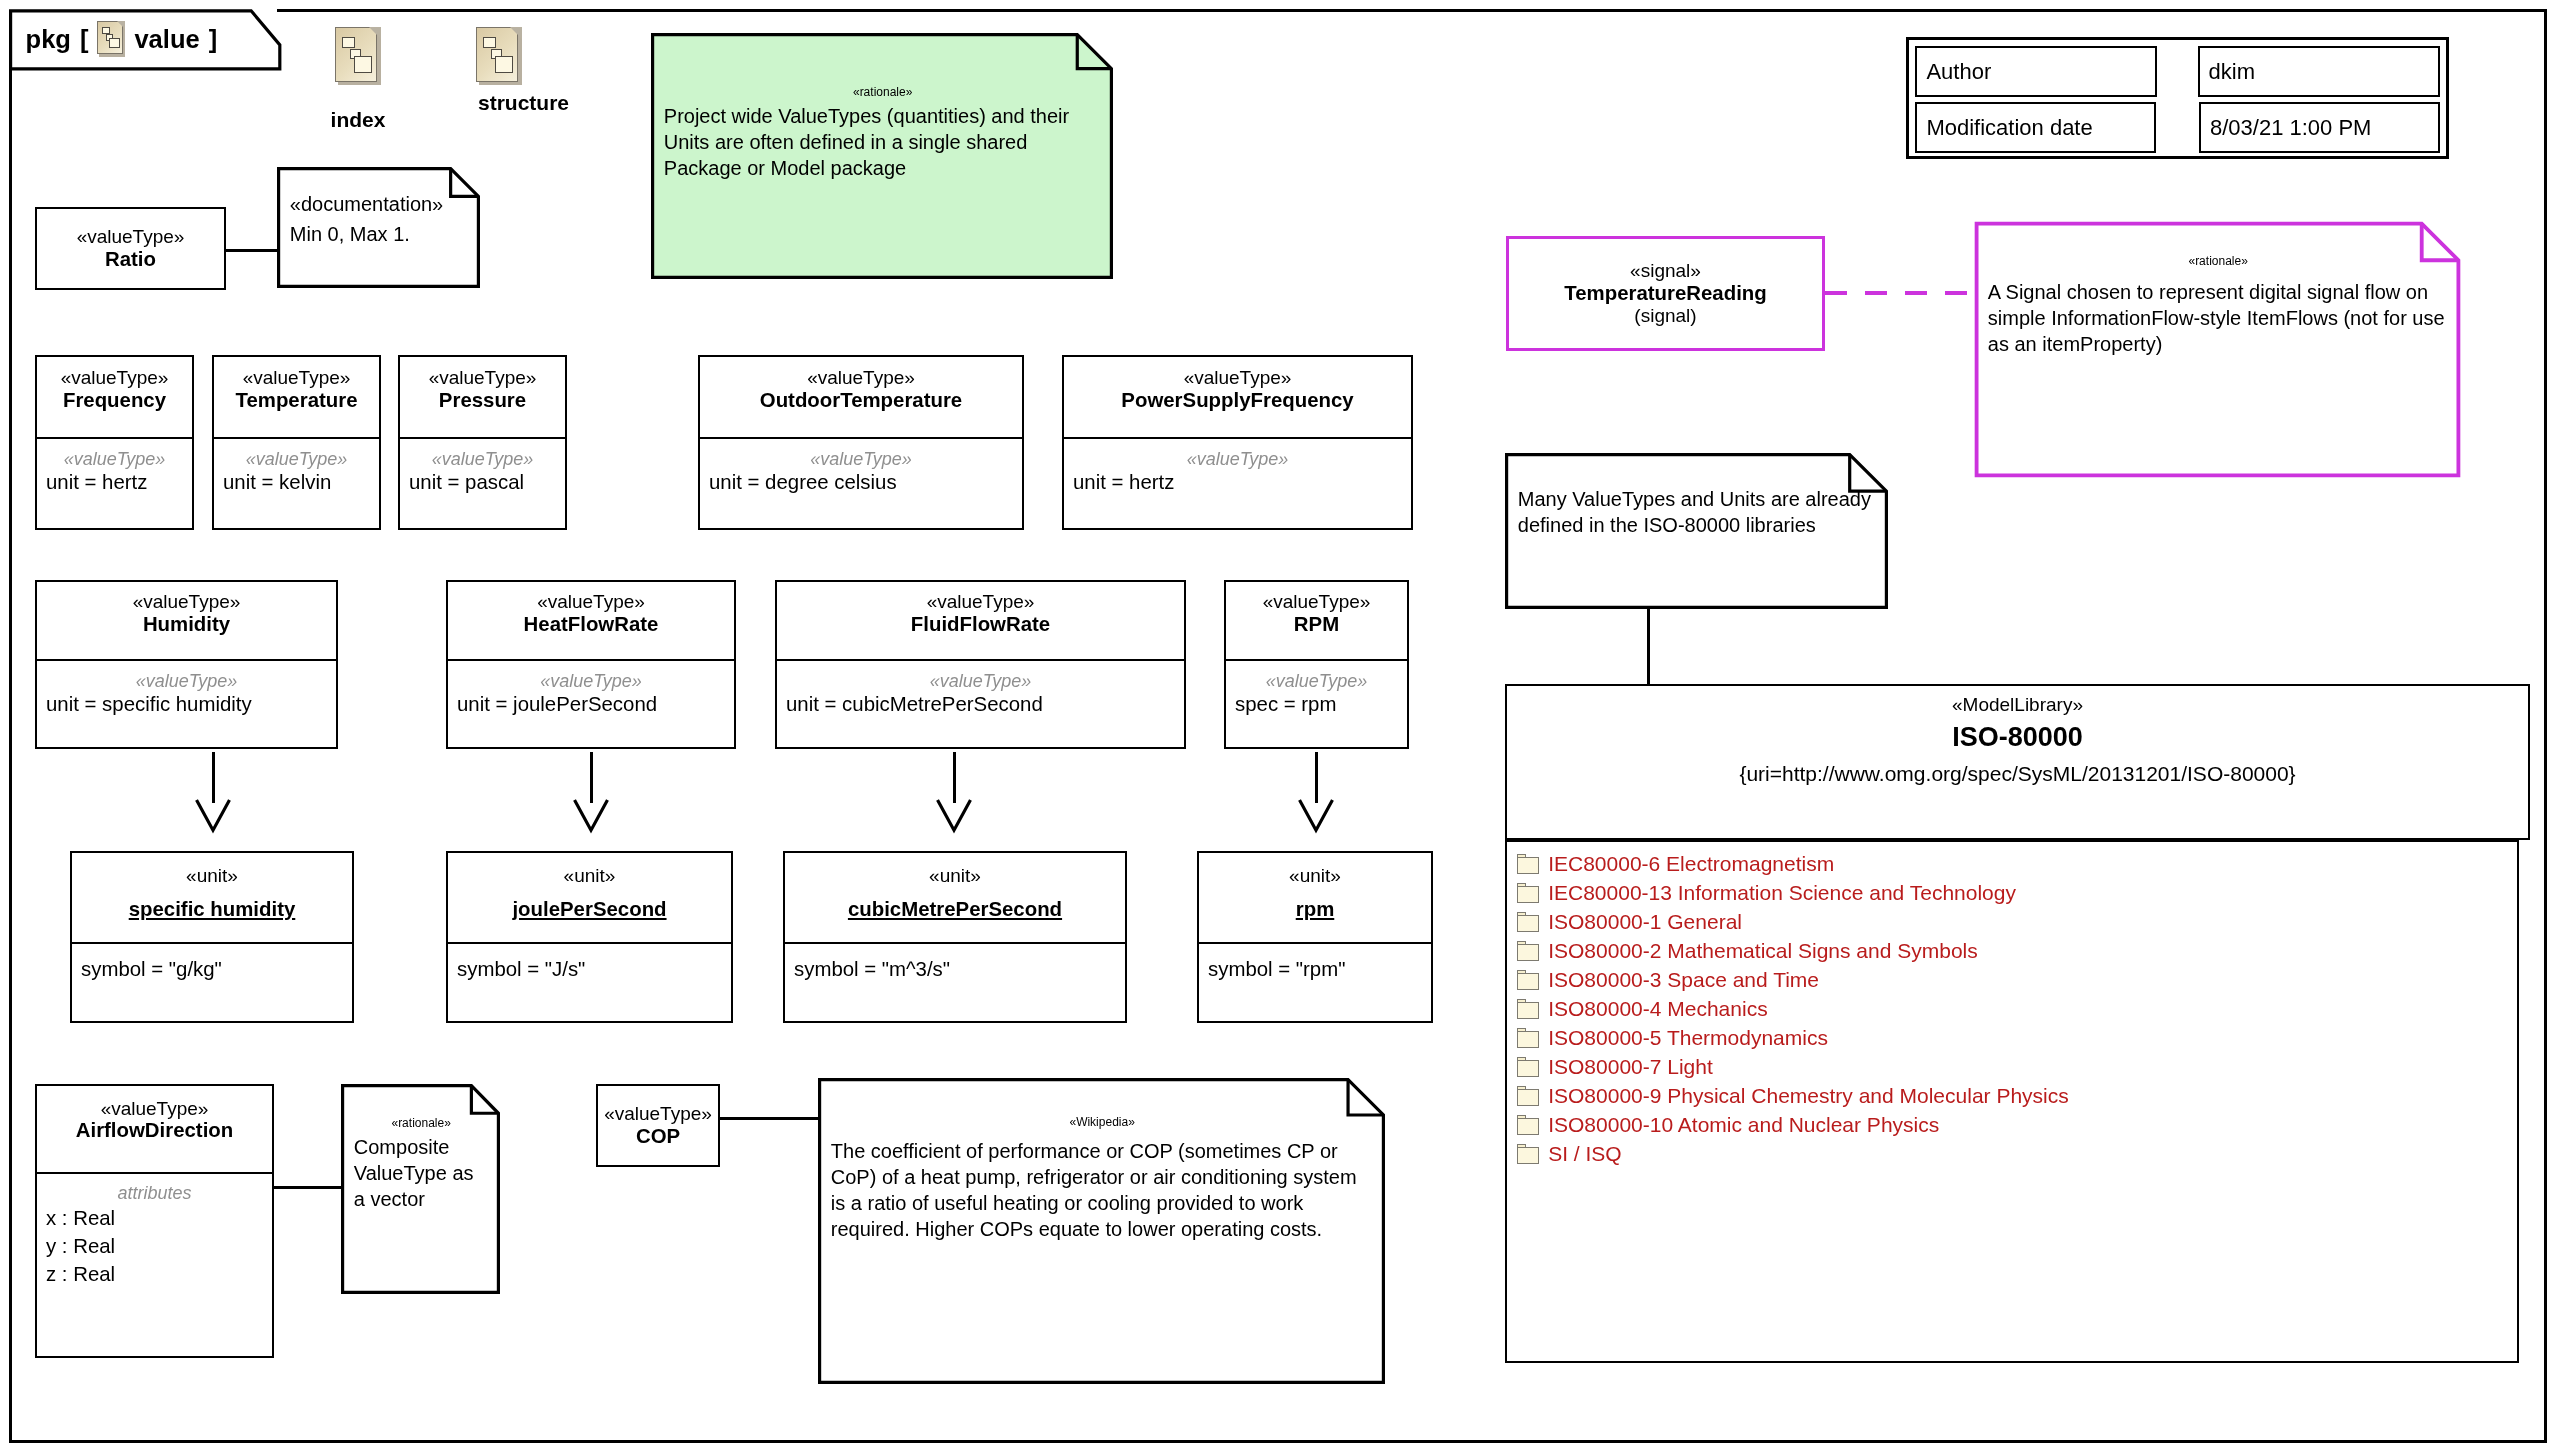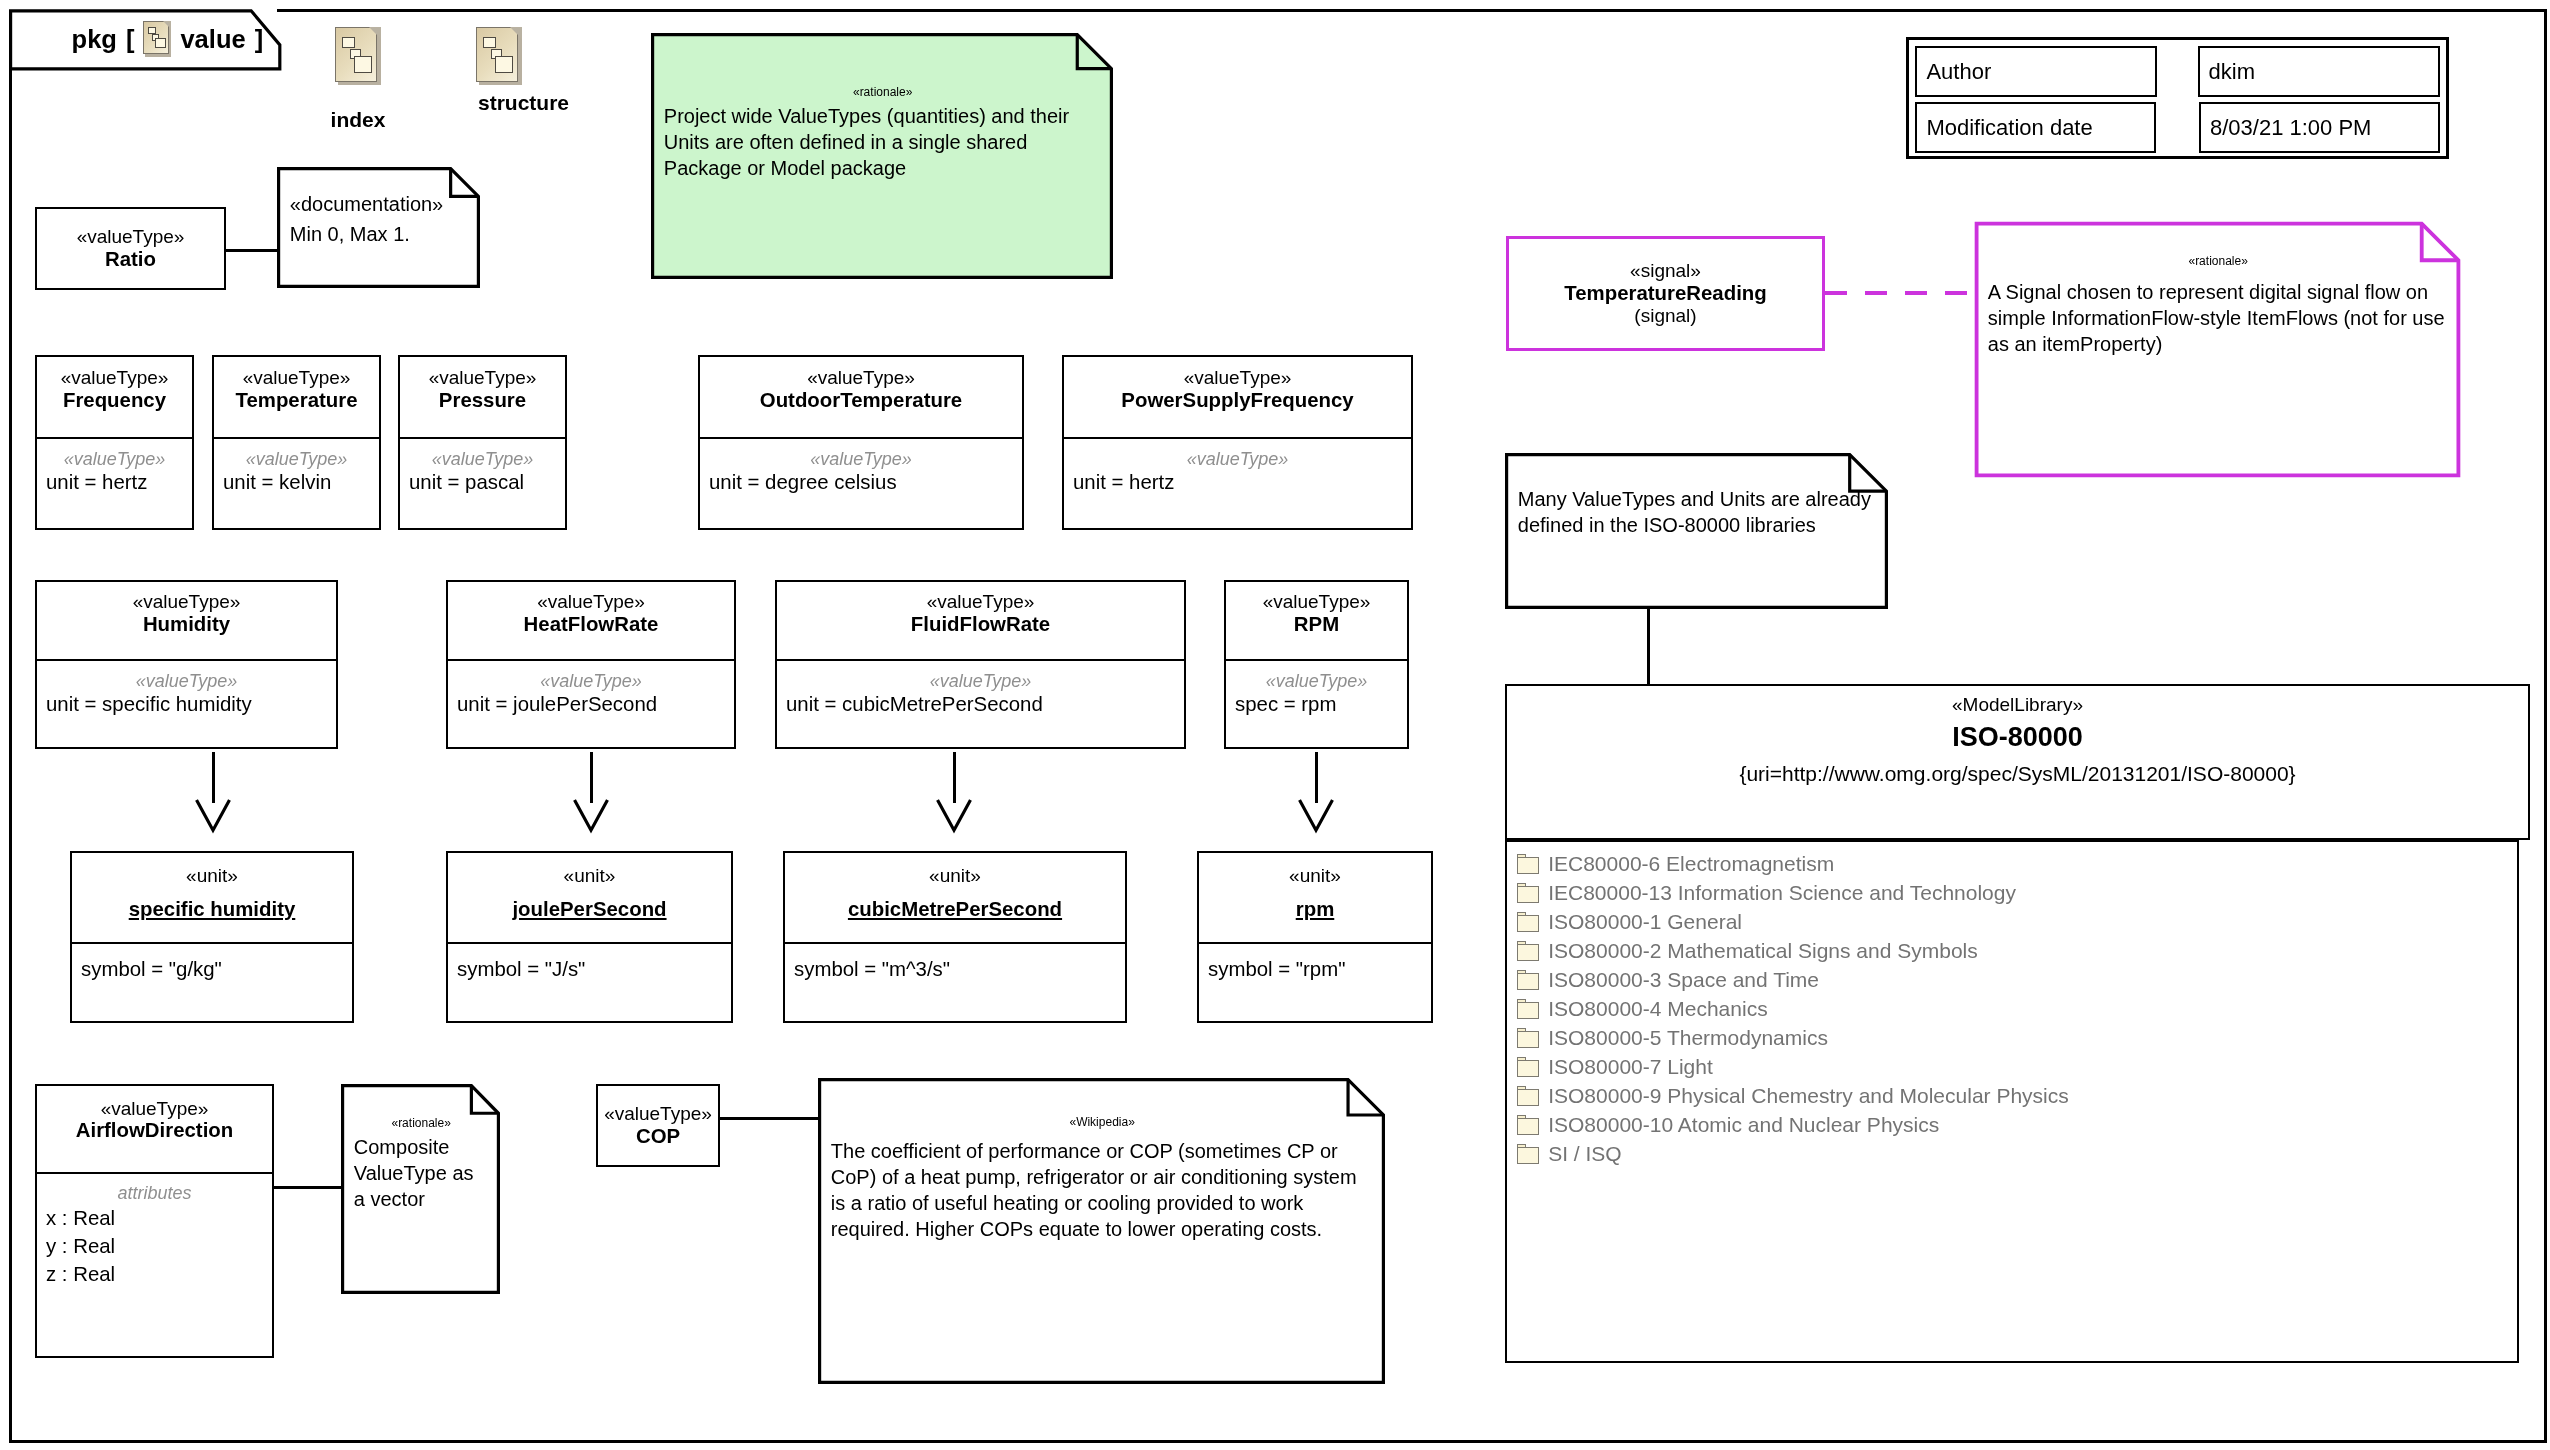--- a/index.html
+++ b/index.html
@@ -3,21 +3,21 @@
 <meta charset="utf-8">
 <style>
   html,body{margin:0;padding:0;background:#ffffff;}
   body{font-family:"Liberation Sans",sans-serif;}
   #canvas{position:relative;width:2550px;height:1450px;background:#fff;overflow:hidden;}
 
   
   .frame{position:absolute;border:3.2px solid #000;background:#fff;}
 
   .pkg-title{display:flex;align-items:center;gap:9px;font-size:25.5px;font-weight:bold;color:#000;
-             padding-left:16.6px;white-space:nowrap;margin-left:46px;}
+             padding-left:16.6px;white-space:nowrap;}
   .pkg-title .br{font-weight:bold;font-size:25.5px;}
 
   
   .docicon{position:relative;width:28px;height:36px;flex:0 0 auto;}
   .docicon .shadow{position:absolute;left:1.9px;top:1.9px;width:26px;height:34px;background:#b8b0a0;}
   .docicon .body{position:absolute;left:0;top:0;width:25.5px;height:33px;
         background:linear-gradient(135deg,#d9c9a3 0%,#e8ddbd 55%,#f6f0dc 100%);border:1.3px solid #7a7468;box-sizing:border-box;}
   .docicon .fold{position:absolute;right:0;top:0;width:0;height:0;border-left:8.3px solid transparent;border-top:8.3px solid #b9b2a2;}
   .docicon .sq{position:absolute;background:#fdf8e3;border:1.3px solid #4e4a42;box-sizing:border-box;}
 
@@ -66,21 +66,21 @@
   .mlib .nm{font-size:27px;padding-top:6.4px;}
   .mlib .uri{font-size:21px;text-align:center;color:#000;padding-top:9px;}
 
   .pkglist{position:absolute;border:2.6px solid #000;background:#fff;box-sizing:border-box;padding:7.7px 0 6.4px 10.2px;}
   .pkgitem{display:flex;align-items:center;gap:9px;height:29px;}
   .folder{position:relative;width:22px;height:20.4px;flex:0 0 auto;}
   .folder .tab{position:absolute;left:0;top:0;width:9px;height:4.5px;background:#f7f0cf;border:1.3px solid #7d7a70;
                border-bottom:none;box-sizing:border-box;}
   .folder .bodyf{position:absolute;left:0;top:3.2px;width:22px;height:17px;background:#fcf7de;
                border:1.3px solid #7d7a70;box-sizing:border-box;}
-  .pkgtext{font-size:21px;color:#737373;white-space:nowrap;}
+  .pkgtext{font-size:21px;color:#b91c1c;white-space:nowrap;}
 
   
   .magenta-box{position:absolute;background:#fff;border:3.2px solid #cc33dd;box-sizing:border-box;
                display:flex;flex-direction:column;justify-content:center;}
   .dashline{position:absolute;height:3.8px;
     background:repeating-linear-gradient(to right,#cc33dd 0 22px,rgba(0,0,0,0) 22px 40px);}
 </style>
 </head>
 <body>
 

